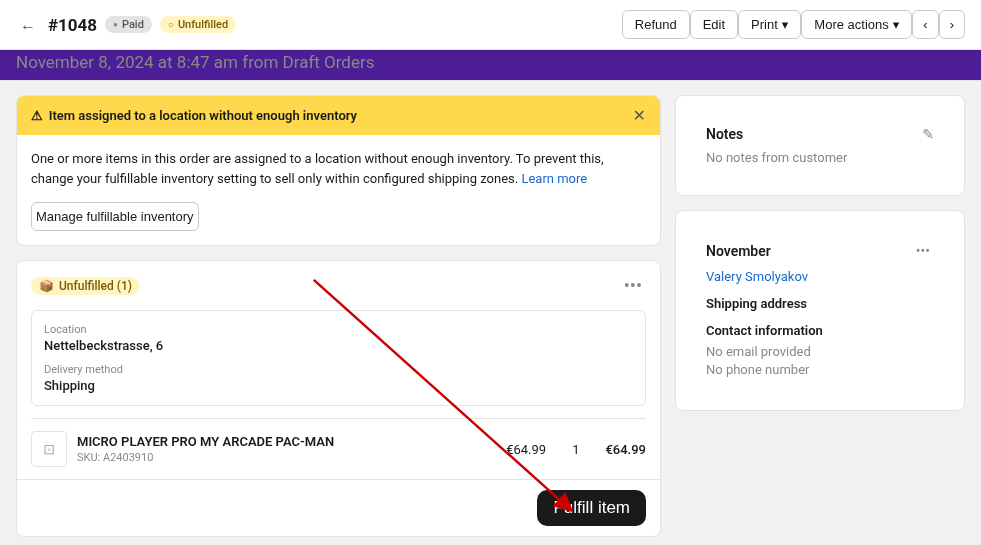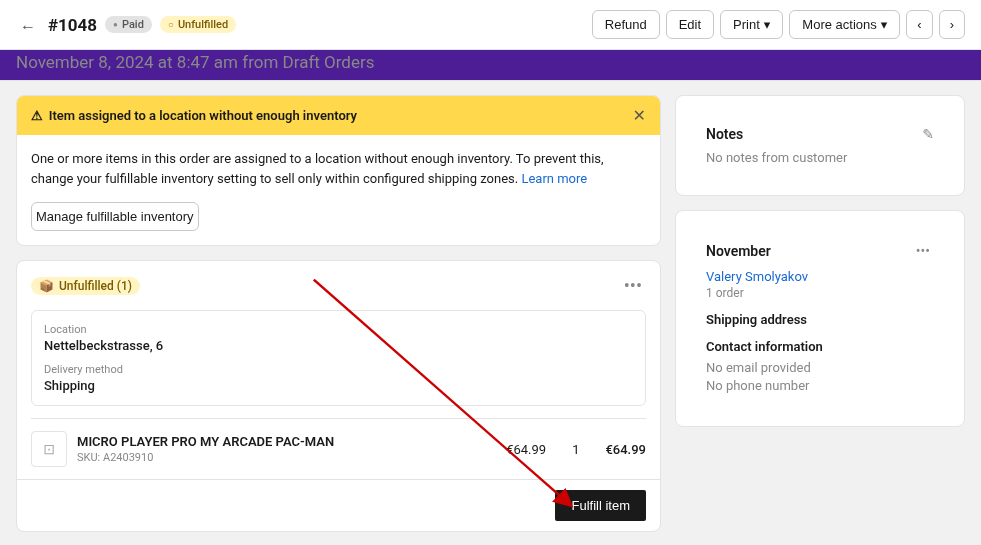--- a/index.html
+++ b/index.html
@@ -67,21 +67,20 @@
       gap: 4px;
     }
     .badge-unfulfilled::before {
       content: '○';
       font-size: 10px;
       color: #c08c00;
     }
     .header-actions {
       display: flex;
       align-items: center;
-      gap: 6px;
     }
     .btn {
       border: 1px solid #c9c9c9;
       background: #fff;
       border-radius: 6px;
       padding: 6px 12px;
       font-size: 13px;
       cursor: pointer;
       color: #1a1a1a;
       display: flex;
@@ -268,23 +267,23 @@
     .fulfill-section {
       padding: 10px 14px;
       display: flex;
       justify-content: flex-end;
       border-top: 1px solid #e3e3e3;
     }
     .fulfill-btn {
       background: #1a1a1a;
       color: #fff;
       border: none;
-      border-radius: 2px;
+      border-radius: 10px;
       padding: 8px 16px;
-      font-size: 13px;
+      font-size: 17px;
       cursor: pointer;
       font-weight: 500;
     }
     .side-card {
       background: #fff;
       border: 1px solid #e3e3e3;
       border-radius: 8px;
       padding: 30px;
     }
     .side-card-header {
@@ -453,21 +452,20 @@
       </div>
       <div class="side-card-body">No notes from customer</div>
     </div>
 
     <div class="side-card">
       <div class="side-card-header">
         <span class="side-card-title">November</span>
         <span class="three-dots" style="font-size:14px;">•••</span>
       </div>
       <a class="customer-link" href="#">Valery Smolyakov</a>
-      <div class="customer-orders">1 order</div>
       <div class="contact-section">
         <div class="contact-title">Shipping address</div>
       </div>
       <div class="contact-section">
         <div class="contact-title">Contact information</div>
         <div class="contact-item">No email provided</div>
         <div class="contact-item">No phone number</div>
       </div>
     </div>
 

